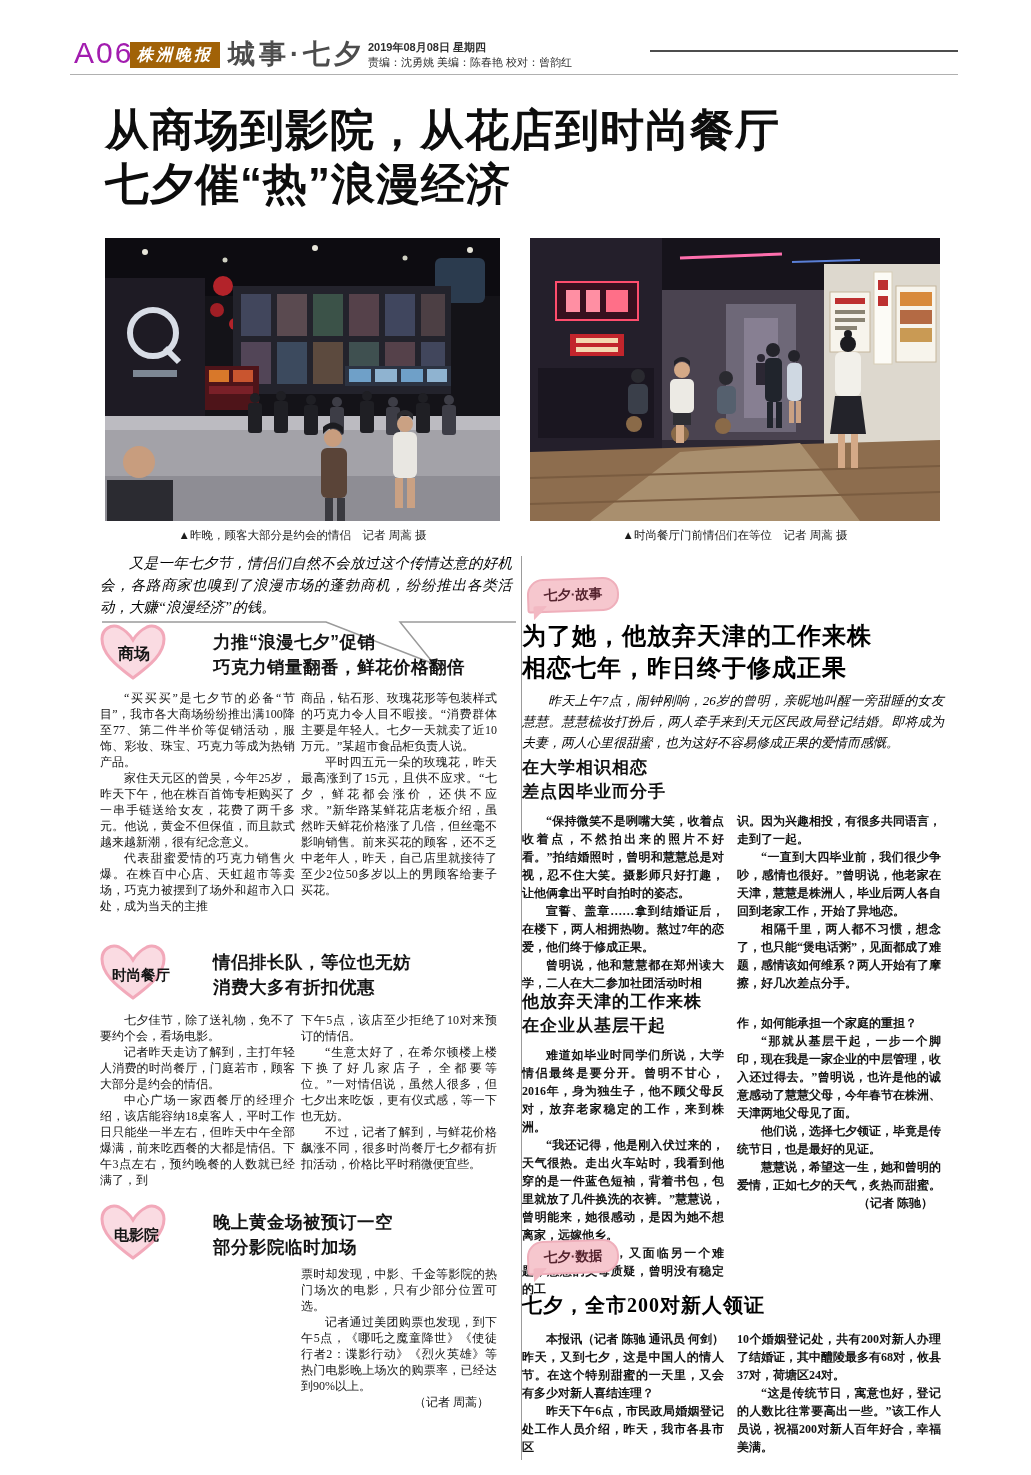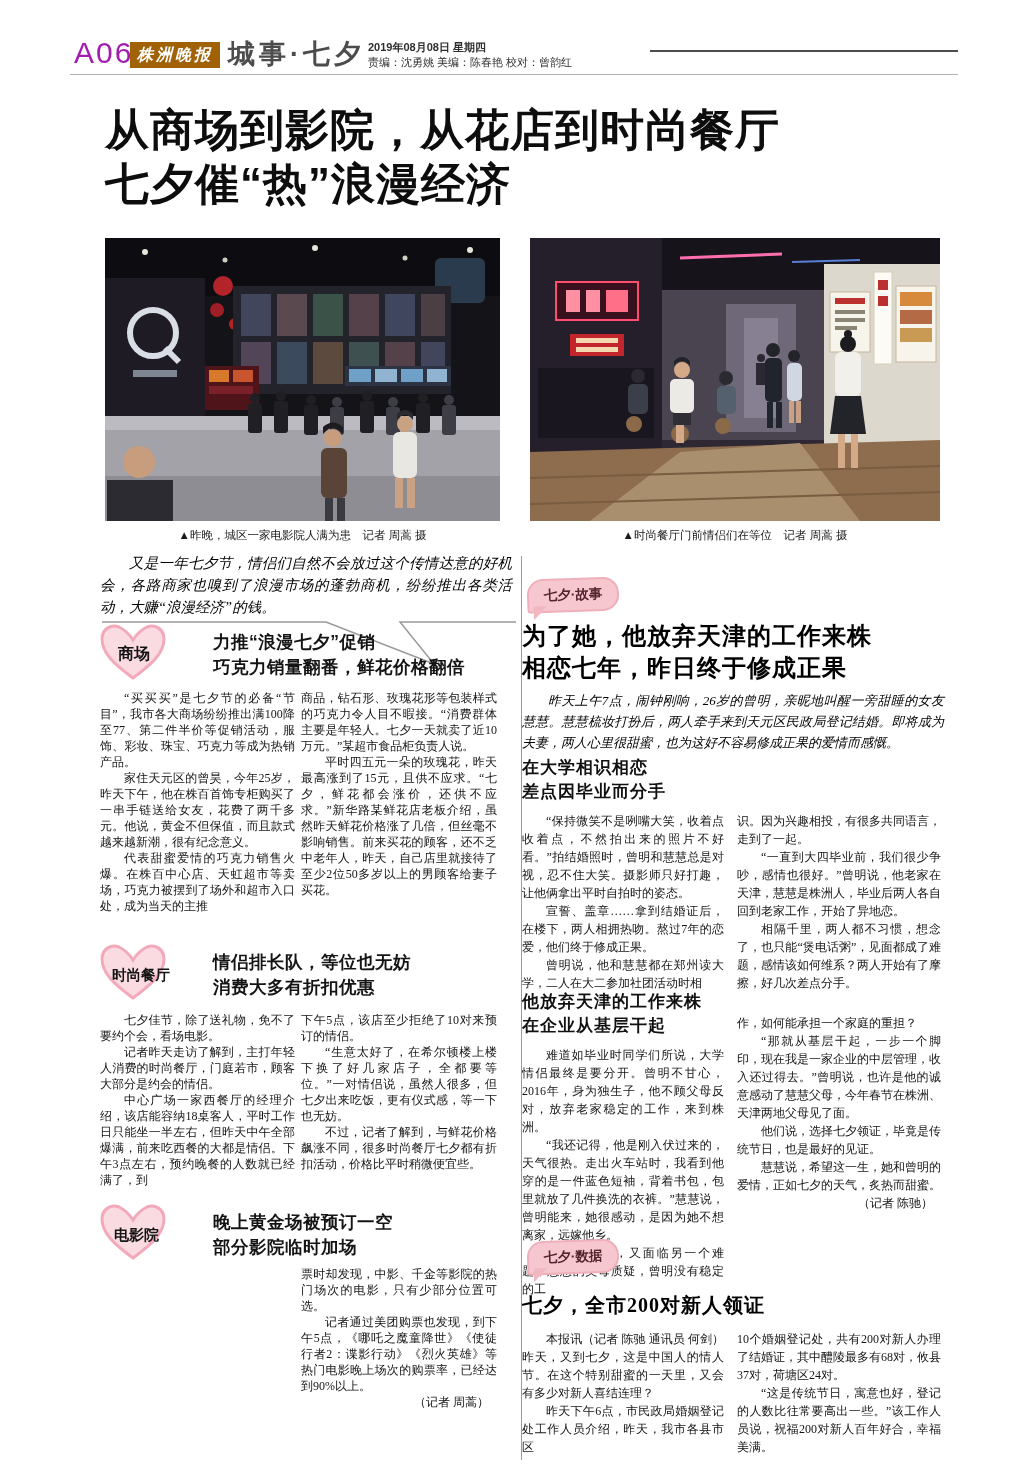--- a/index.html
+++ b/index.html
@@ -24,21 +24,21 @@
   .intro{position:absolute;font-style:italic;font-size:14.5px;line-height:22px;text-align:justify;
          text-indent:2em;color:#000;}
   .vline{position:absolute;width:1px;background:#9b9b9b;}
   
   .heart-tag{position:absolute;width:120px;height:62px;}
   .heart-tag .lbl{position:absolute;font-family:"Liberation Sans",sans-serif;font-weight:bold;color:#141414;white-space:nowrap;}
   .subhead{position:absolute;font-family:"Liberation Sans",sans-serif;font-weight:bold;
            font-size:17.5px;color:#141414;letter-spacing:0.5px;white-space:nowrap;}
   
   .col{position:absolute;font-size:12px;line-height:16px;text-align:justify;color:#141414;}
-  .col.story{line-height:18px;}
+  .col.story{line-height:18px;font-weight:bold;}
   .col p{margin:0;text-indent:2em;}
   .col p.cont{text-indent:0;}
   .col p.right{text-align:right;text-indent:0;padding-right:8px;}
   
   .badge{position:absolute;width:88px;height:30px;background:#f6c7ce;border:2px solid #efafbb;
          border-radius:16px 16px 16px 3px;display:flex;align-items:center;justify-content:center;
          font-family:"Liberation Sans",sans-serif;font-weight:bold;font-size:13.5px;color:#54232e;
          transform:rotate(-2deg);}
   .badge::after{content:"";position:absolute;left:4px;bottom:-9px;width:0;height:0;
          border:7px solid transparent;border-top-color:#f2b8c2;border-left-color:#f2b8c2;border-radius:2px;}
@@ -232,21 +232,21 @@
           <circle cx="318" cy="96" r="4" fill="#1c1c20"></circle>
           <rect x="305" y="114" width="26" height="44" rx="6" fill="#f2f0ea"></rect>
           <path d="M305,158 L331,158 L336,196 L300,196 Z" fill="#23232a"></path>
           <rect x="308" y="196" width="7" height="34" fill="#d4a987"></rect>
             <rect x="321" y="196" width="7" height="34" fill="#d4a987"></rect>
         </g>
       </g>
     </svg>
   </div>
 
-  <div class="caption" style="left:105px;top:528px;width:395px;">▲昨晚，城区一家电影院人满为患　记者 周蒿 摄</div>
+  <div class="caption" style="left:105px;top:528px;width:395px;">▲昨晚，顾客大部分是约会的情侣　记者 周蒿 摄</div>
   <div class="caption" style="left:530px;top:528px;width:410px;">▲时尚餐厅门前情侣们在等位　记者 周蒿 摄</div>
 
   <div class="intro" style="left:100px;top:552px;width:412px;">又是一年七夕节，情侣们自然不会放过这个传情达意的好机会，各路商家也嗅到了浪漫市场的蓬勃商机，纷纷推出各类活动，大赚“浪漫经济”的钱。</div>
   <svg class="abs" style="left:100px;top:618px;" width="420" height="52">
     <polyline points="2,4 226,4 334,46 300,4 416,4" fill="none" stroke="#9a9a9a" stroke-width="1.5"></polyline>
   </svg>
 
   <div class="vline" style="left:521px;top:556px;height:904px;"></div>
 
   <div class="heart-tag" style="left:96px;top:622px;">

